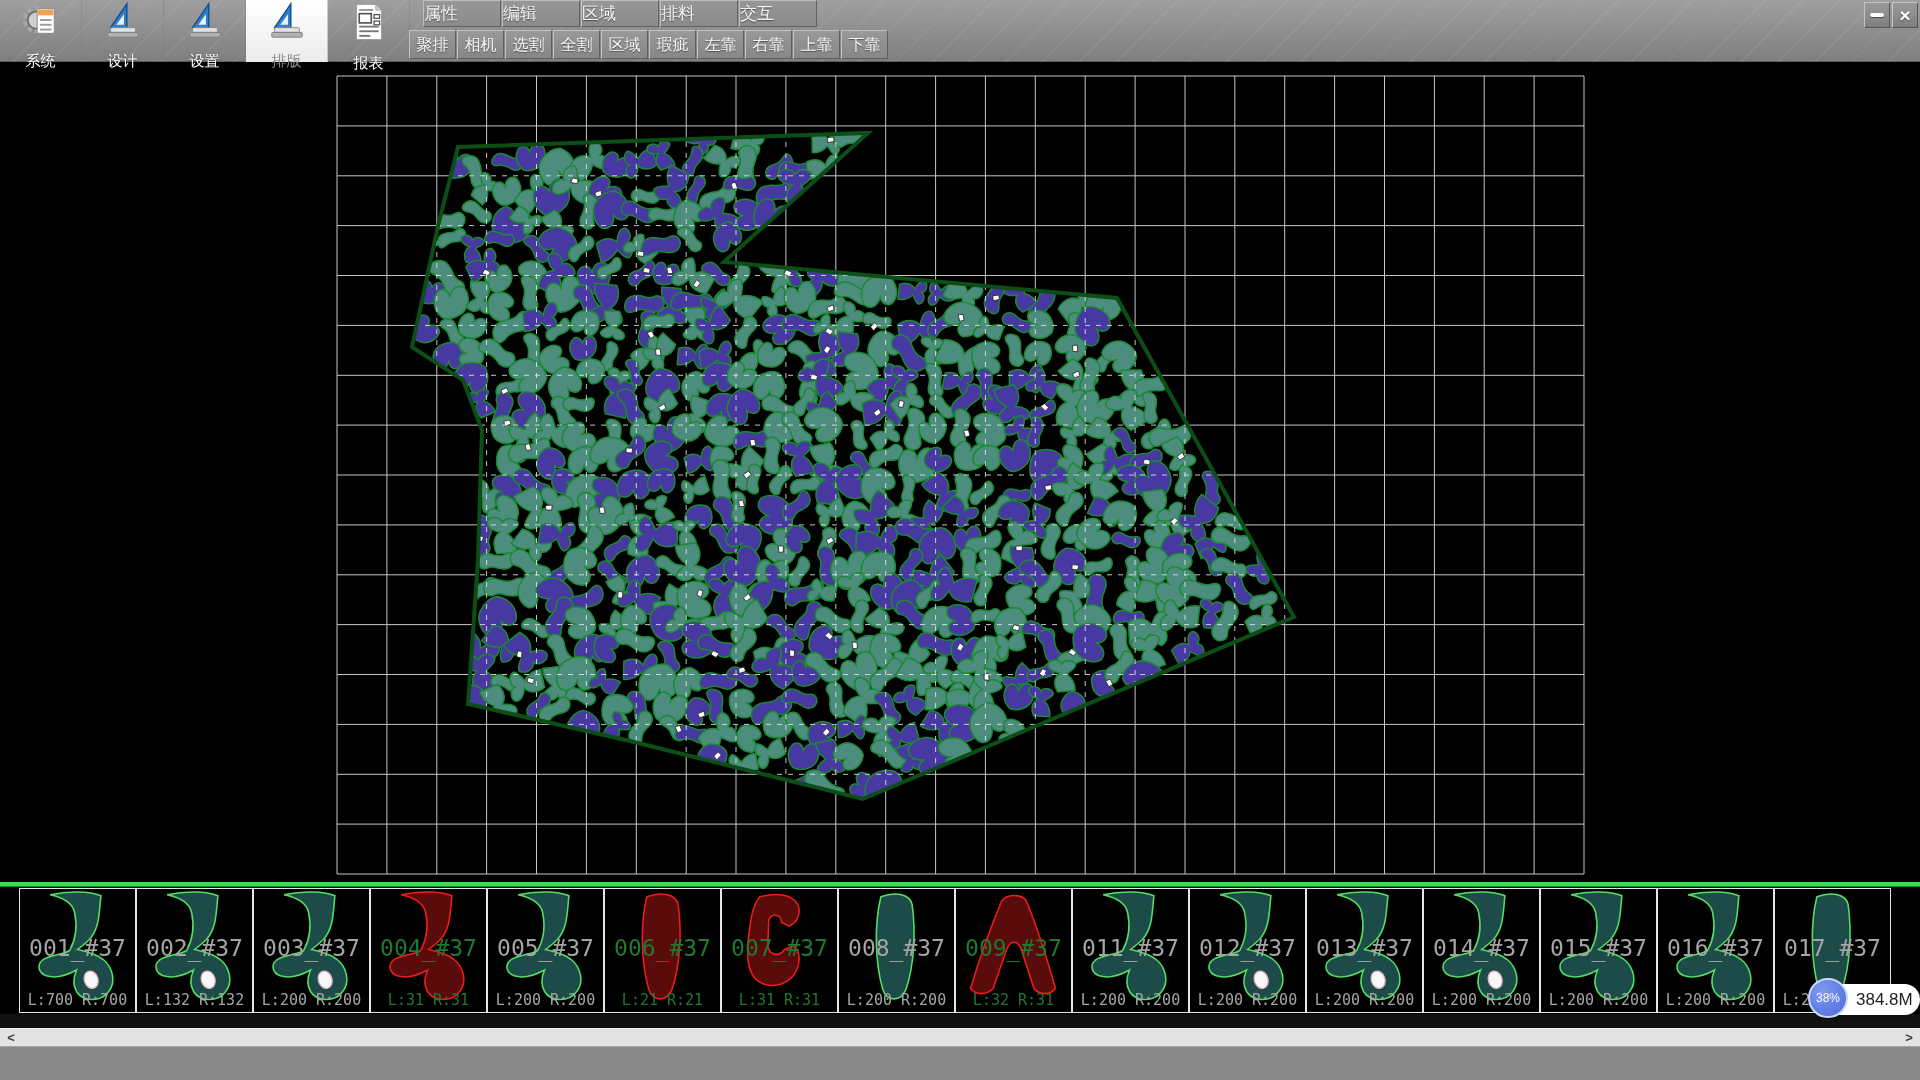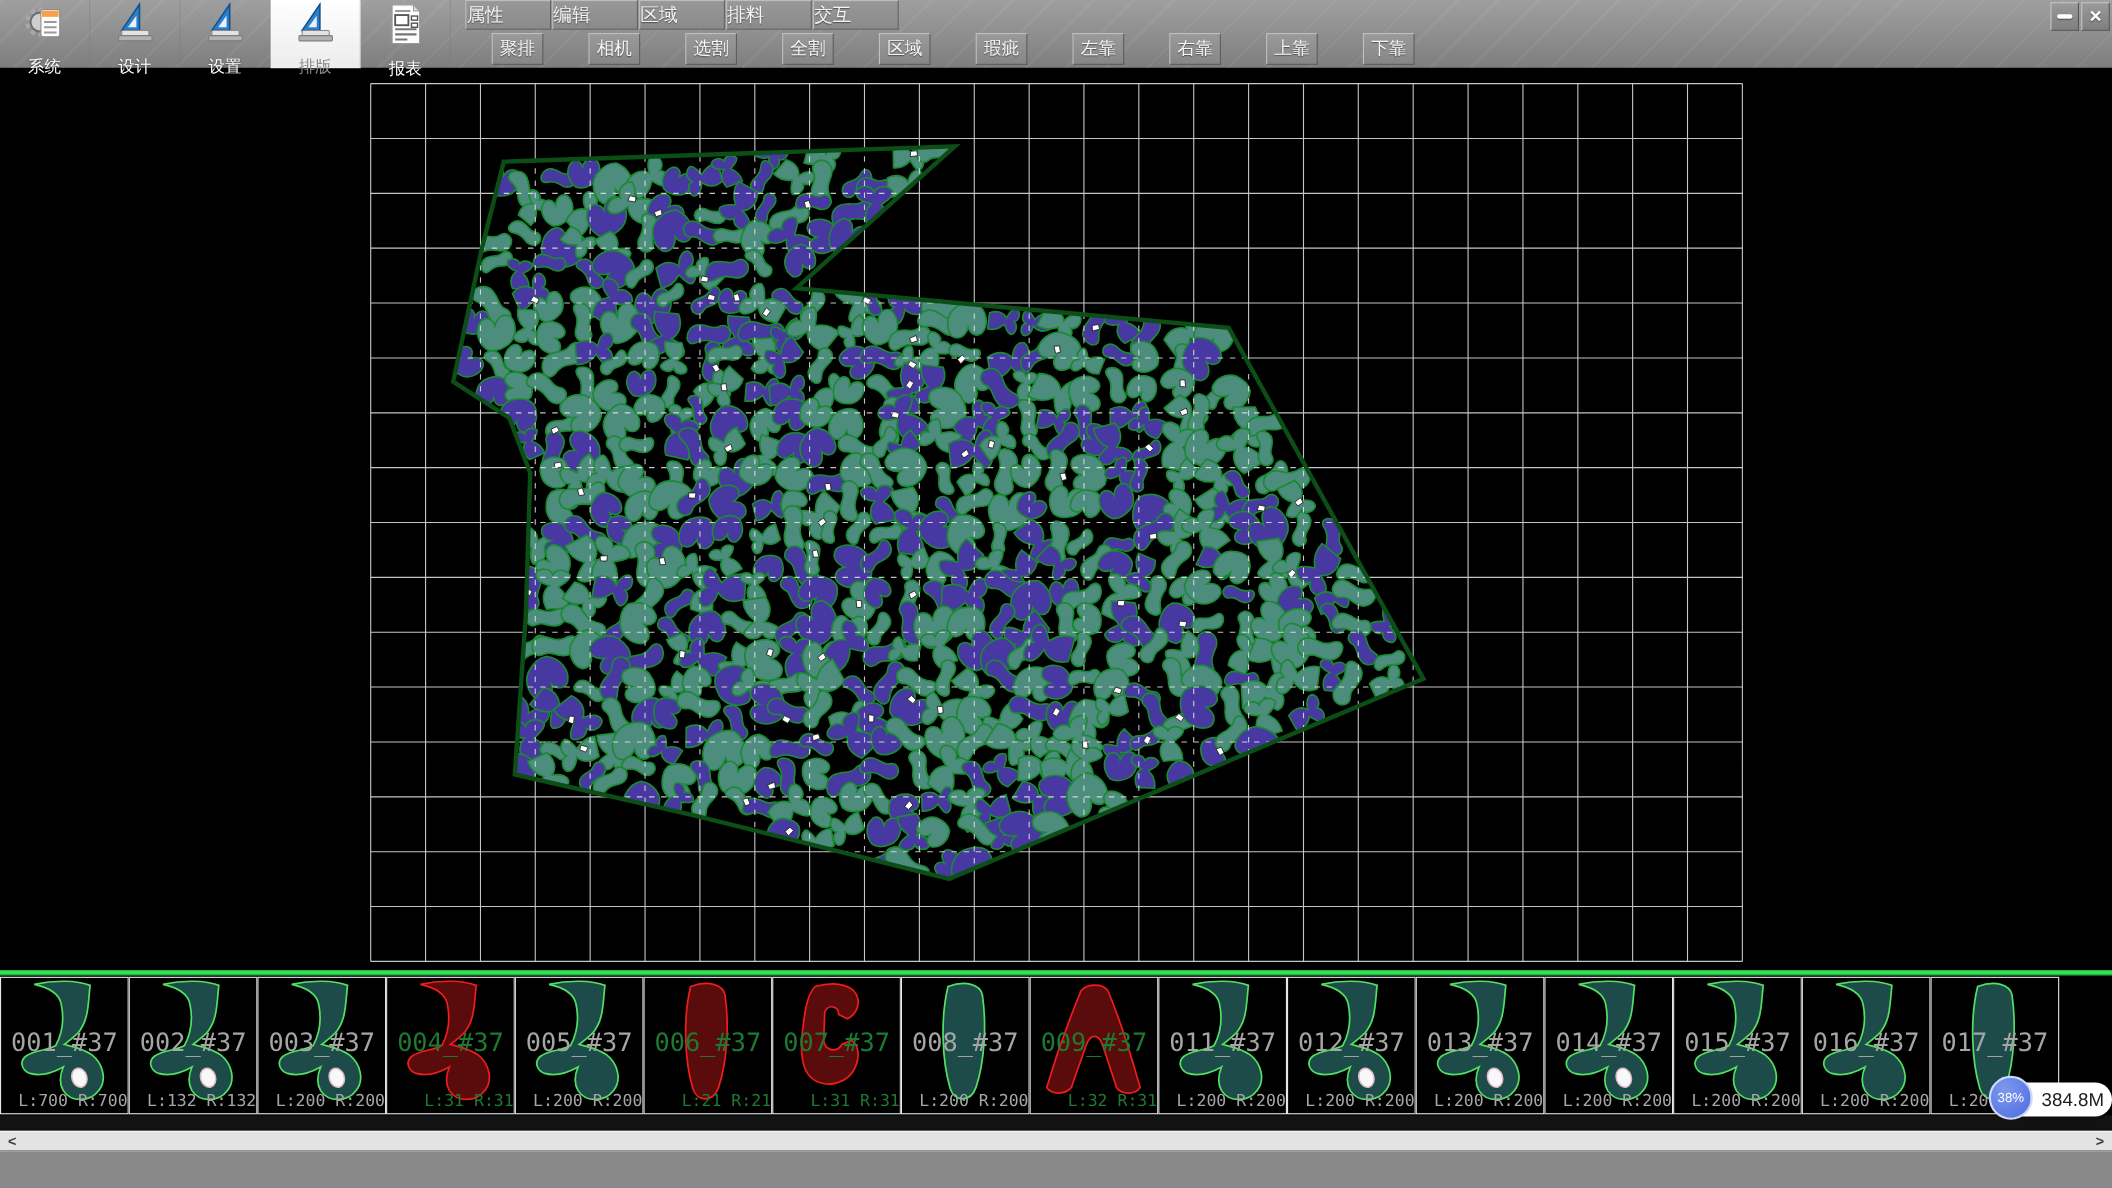--- a/index.html
+++ b/index.html
@@ -20,21 +20,21 @@
   .main-btn .icon { width:40px; height:40px; display:flex; align-items:center; justify-content:center; }
   .main-btn .lbl { font-size:15px; color:#fff; text-shadow:0 1px 2px rgba(0,0,0,.55); line-height:18px; }
   .main-btn.active .lbl { color:#8a8a8a; text-shadow:none; }
 
   .menu-tabs { position:absolute; left:423px; top:0; height:28px; display:flex; z-index:2; }
   .menu-tab { width:78px; height:27px; margin-right:1px; line-height:26px; text-align:left;
     font-size:17px; color:#f4f4f4; text-shadow:0 1px 1px rgba(0,0,0,.45);
     background:linear-gradient(#989898,#8a8a8a);
     border:1px solid; border-color:#bdbdbd #626262 #626262 #bdbdbd; cursor:pointer; }
 
-  .action-row { position:absolute; left:447px; top:30px; height:30px; display:flex; z-index:2;gap:40px; }
+  .action-row { position:absolute; left:409px; top:30px; height:30px; display:flex; z-index:2; }
   .action-btn { width:47px; height:29px; margin-right:1px; line-height:27px; text-align:center;
     font-size:16px; color:#f6f6f6; text-shadow:0 1px 1px rgba(0,0,0,.45);
     background:linear-gradient(#9a9a9a,#868686);
     border:1px solid; border-color:#c0c0c0 #5e5e5e #5e5e5e #c0c0c0; cursor:pointer; }
 
   .win-controls { position:absolute; right:2px; top:2px; display:flex; gap:2px; z-index:3; }
   .win-btn { width:26px; height:26px; background:linear-gradient(#9a9a9a,#7f7f7f);
     border:1px solid; border-color:#c4c4c4 #565656 #565656 #c4c4c4;
     display:flex; align-items:center; justify-content:center; cursor:pointer; }
   .win-btn .bar { width:14px; height:4px; background:#fff; border-radius:2px;
@@ -42,27 +42,27 @@
   .win-btn .x { color:#fff; font-size:19px; font-weight:bold; line-height:19px;
     text-shadow:0 1px 1px rgba(0,0,0,.5); }
 
   
   .canvas-wrap { position:absolute; left:0; top:62px; width:1920px; height:820px; background:#000; }
 
   
   .green-sep { position:absolute; left:0; top:882px; width:1920px; height:5px; background:#35df55;
     box-shadow:inset 0 -1px 0 #128a2e; }
   .thumb-strip { position:absolute; left:0; top:887px; width:1920px; height:127px; background:#000;
-    display:flex; overflow:hidden; }
+    display:flex; overflow:hidden;padding-left:19px; }
   .thumb-cell { position:relative; flex:0 0 117px; width:117px; height:125px; margin-top:1px;
     border:1px solid #e6e6e6; background:#000; cursor:pointer; }
   .thumb-cell svg { position:absolute; left:0; top:0; width:115px; height:121px; }
   .thumb-id { position:absolute; left:0; top:46px; width:100%; text-align:center;
     font-family:"DejaVu Sans Mono","Liberation Mono",monospace; font-size:23px; letter-spacing:0; }
-  .thumb-lr { position:absolute; left:0; bottom:3px; width:100%; text-align:right;
+  .thumb-lr { position:absolute; left:0; bottom:3px; width:100%; text-align:center;
     font-family:"DejaVu Sans Mono","Liberation Mono",monospace; font-size:15px; }
   .t-gray { color:#a5a5a5; } .t-green { color:#1d7a30; }
 
   
   .badge { position:absolute; left:1808px; top:978px; width:112px; height:42px; z-index:5; }
   .badge .pill { position:absolute; left:16px; top:6px; width:96px; height:31px; background:#fff;
     border-radius:16px; box-shadow:0 1px 4px rgba(0,0,0,.45); }
   .badge .pct { position:absolute; left:0; top:0; width:40px; height:40px; border-radius:50%;
     background:radial-gradient(circle at 35% 30%, #7d99f0, #4d6ade); border:2px solid #cdd8fb;
     color:#fff; font-size:12px; display:flex; align-items:center; justify-content:center; }

